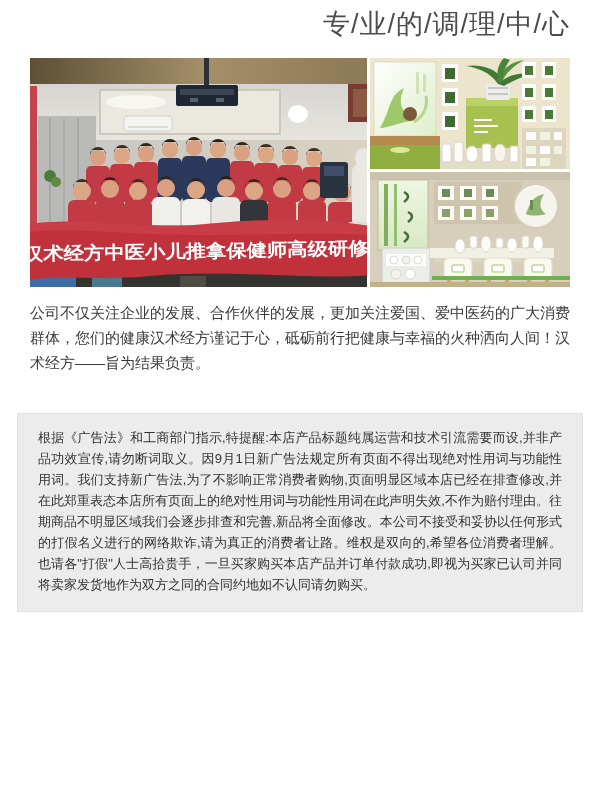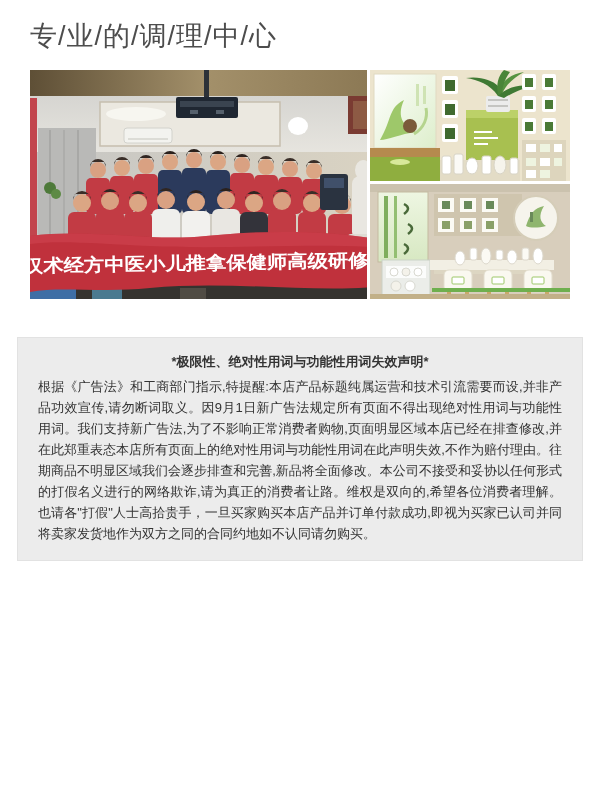--- a/index.html
+++ b/index.html
@@ -1,25 +1,26 @@
 <!DOCTYPE html>
 <html><head>
 <meta charset="utf-8">
 <style>
   html,body{margin:0;padding:0;background:#ffffff;}
   body{width:600px;height:809px;overflow:hidden;font-family:"Liberation Sans","DejaVu Sans",sans-serif;}
   .page{width:600px;height:809px;background:#fff;position:relative;}
 
   .page-title{
-    margin:16px 30px 0 30px;
+    margin:4px 30px 0 30px;
     font-size:27px;
     font-weight:200;
     color:#4d4d4d;
     letter-spacing:1px;
     line-height:40px;
+    text-align:right;
   }
 
   .photo-row{
     margin:14px 30px 0 30px;
     display:flex;
     gap:3px;
     height:229px;
   }
   .photo-left{width:352px;height:229px;overflow:hidden;background:#ccc;}
   .photo-col{display:flex;flex-direction:column;gap:3px;width:200px;}
@@ -411,19 +412,19 @@
             </g>
           </g>
           <rect x="0" y="110" width="200" height="5" fill="#c2b088"></rect>
           <rect x="62" y="104" width="138" height="4" fill="#6faf4e"></rect>
         </svg>
       </div>
 
     </div>
   </div>
 
+  <p class="body-text second">公司不仅关注企业的发展、合作伙伴的发展，更加关注爱国、爱中医药的广大消费群体，您们的健康汉术经方谨记于心，砥砺前行把健康与幸福的火种洒向人间！汉术经方——旨为结果负责。</p>
 
   <div class="disclaimer">
-    <p class="disclaimer-title">*极限性、绝对性用词与功能性用词失效声明*</p>
     <p class="disclaimer-body">根据《广告法》和工商部门指示,特提醒:本店产品标题纯属运营和技术引流需要而设,并非产品功效宣传,请勿断词取义。因9月1日新广告法规定所有页面不得出现绝对性用词与功能性用词。我们支持新广告法,为了不影响正常消费者购物,页面明显区域本店已经在排查修改,并在此郑重表态本店所有页面上的绝对性用词与功能性用词在此声明失效,不作为赔付理由。往期商品不明显区域我们会逐步排查和完善,新品将全面修改。本公司不接受和妥协以任何形式的打假名义进行的网络欺诈,请为真正的消费者让路。维权是双向的,希望各位消费者理解。也请各"打假"人士高拾贵手，一旦买家购买本店产品并订单付款成功,即视为买家已认司并同将卖家发货地作为双方之同的合同约地如不认同请勿购买。</p>
   </div>
 
 </div>
 
 </body></html>

